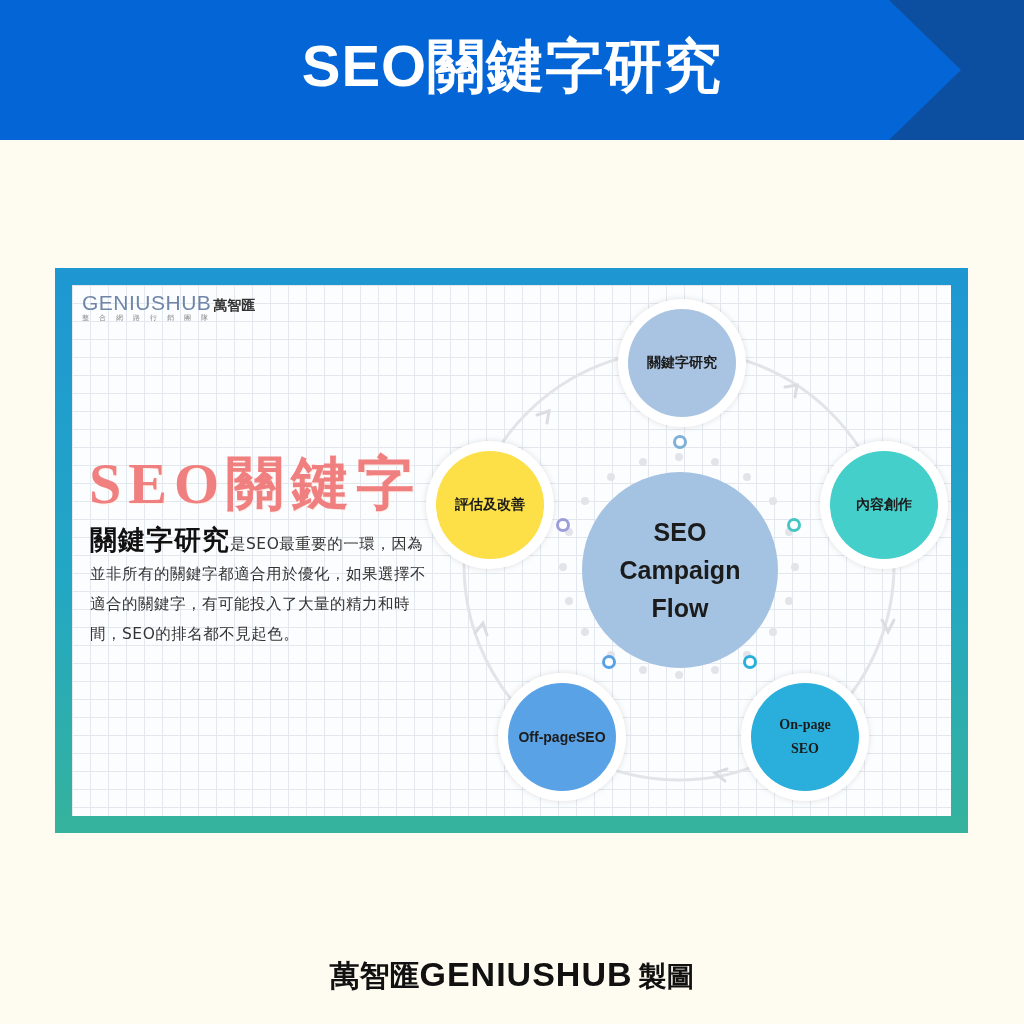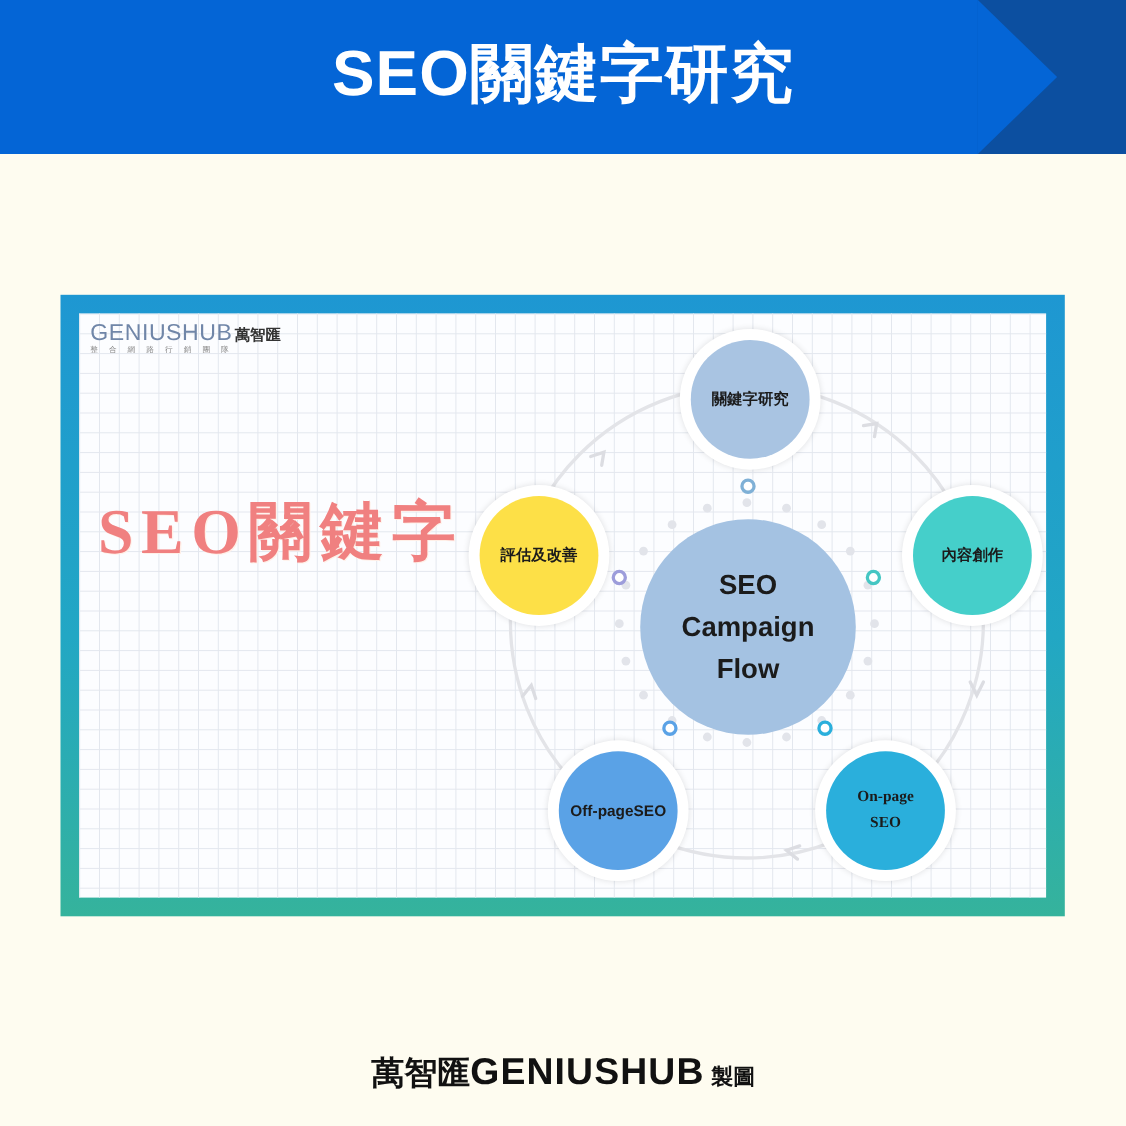--- a/index.html
+++ b/index.html
@@ -18,40 +18,43 @@
   .logo .sub { font-size:7px; color:#888; letter-spacing:10px; margin-top:-2px; }
   .big-title { position:absolute; left:17px; top:160px; font-family:Liberation Serif, serif; font-weight:bold; font-size:58px; color:#f08080; letter-spacing:7px; text-shadow:1px 1px 0 #fff0e8; }
   .desc { position:absolute; left:18px; top:240px; width:340px; font-size:15.5px; color:#333; line-height:30px; letter-spacing:0.5px; }
   .desc .lead { font-size:27px; font-weight:bold; color:#111; letter-spacing:1px; }
   .node { position:absolute; border-radius:50%; background:#fff; box-shadow:0 0 6px rgba(0,0,0,0.12); display:flex; align-items:center; justify-content:center; }
   .node .fill { border-radius:50%; display:flex; align-items:center; justify-content:center; text-align:center; font-weight:bold; color:#1b1b1b; }
   .ring { position:absolute; width:8px; height:8px; border-radius:50%; border:3px solid; background:#fff; }
   .orbit { position:absolute; }
   .footer { position:absolute; left:0; width:1024px; top:955px; text-align:center; font-size:30px; font-weight:bold; color:#111; }
   .footer .brand { font-family:"Liberation Sans", sans-serif; font-size:34px; letter-spacing:1px; }
-  .footer .small { font-size:20px; margin-left:6px; }
+  .footer .small { font-size:28px; margin-left:6px; }
 </style>
 </head>
 <body>
 
 <div class="header">
   <div class="dark"></div>
   <div class="arrow"></div>
   <div class="title">SEO關鍵字研究</div>
 </div>
 
 <div class="frame">
   <div class="inner">
     <div class="logo">
       <div><span class="en">GENIUSHUB</span><span class="zh">萬智匯</span></div>
       <div class="sub">整合網路行銷團隊</div>
     </div>
 
     <div class="big-title">SEO關鍵字</div>
 
+    <div class="desc">
+      <span class="lead">關鍵字研究</span><span>是SEO最重要的一環，因為並非所有的關鍵字都適合用於優化，如果選擇不適合的關鍵字，有可能投入了大量的精力和時間，SEO的排名都不見起色。</span>
+    </div>
 
     <svg class="orbit" style="left:355px;top:10px" width="520" height="520" viewBox="0 0 520 520">
       <circle cx="252" cy="270" r="215" fill="none" stroke="#e3e4e8" stroke-width="3"></circle>
       <g fill="none" stroke="#dcdde2" stroke-width="3" stroke-linecap="round">
         <path d="M358 92 l12 -2 l-2 12"></path>
         <path d="M455 325 l6 12 l6 -12"></path>
         <path d="M300 474 l-12 4 l10 8"></path>
         <path d="M60 340 l-4 -12 l-8 10"></path>
         <path d="M110 120 l12 -4 l-2 12"></path>
       </g>

